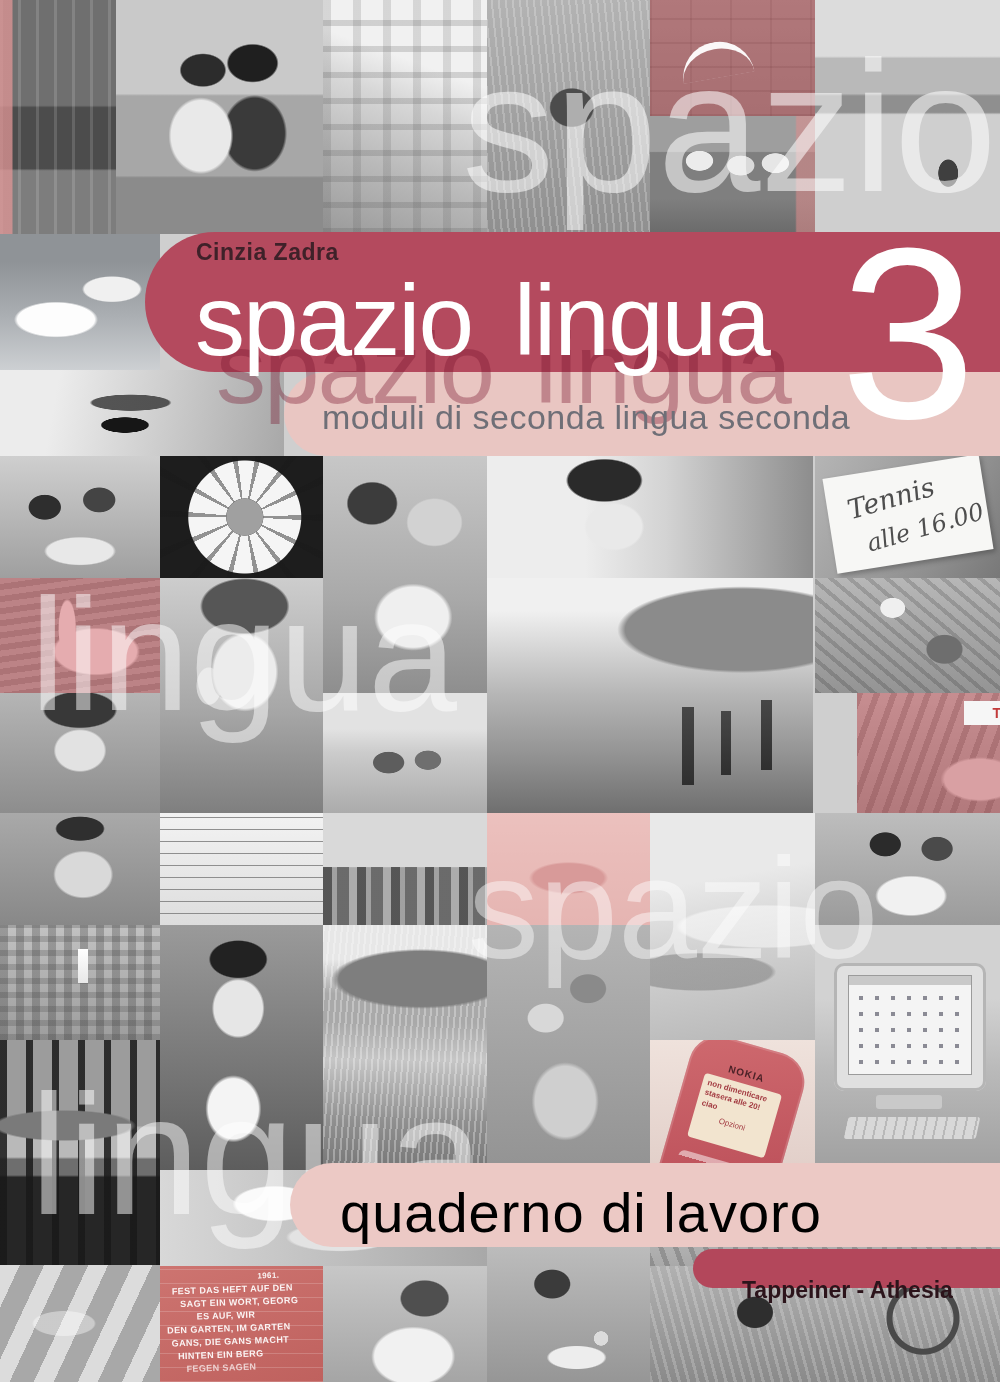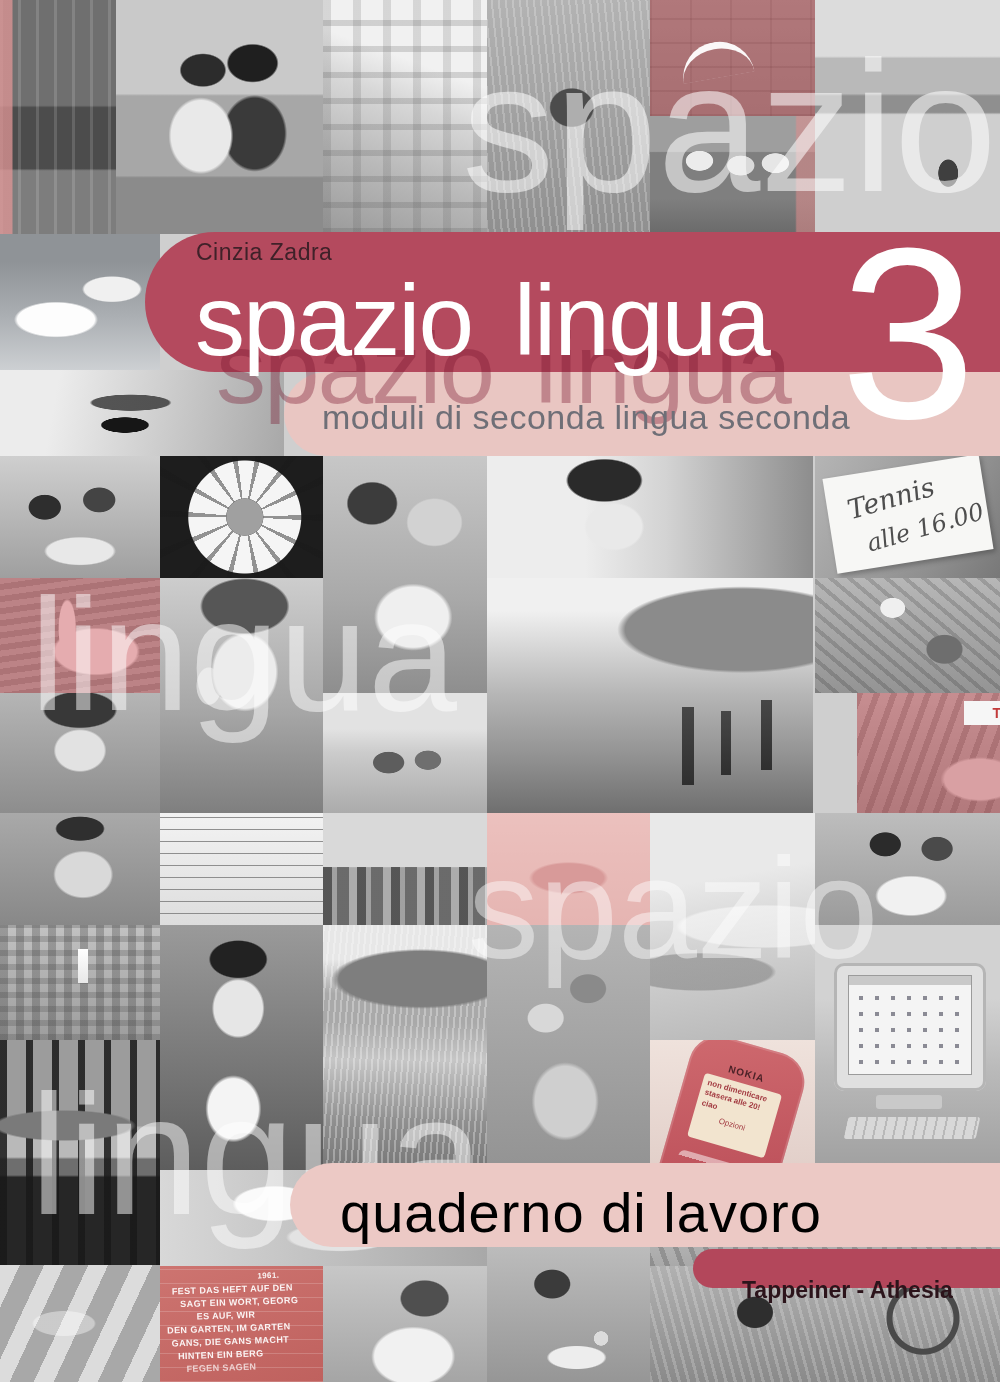--- a/index.html
+++ b/index.html
@@ -239,21 +239,21 @@
   [data-name="title-banner"]{left:145px;top:232px;width:855px;height:140px;background:#b44a5e;
     border-radius:70px 0 0 70px;}
   [data-name="subtitle-banner"]{left:284px;top:372px;width:716px;height:84px;background:#e9c6c2;
     border-radius:42px 0 0 42px;}
   [data-name="footer-banner"]{left:290px;top:1163px;width:710px;height:84px;background:#ecc9c5;
     border-radius:42px 0 0 42px;}
   [data-name="publisher-banner"]{left:693px;top:1249px;width:307px;height:39px;background:#b3475b;
     border-radius:20px 0 0 20px;}
 
   .authors{position:absolute;left:196px;top:239px;z-index:6;display:flex;
-    font-size:23px;font-weight:normal;color:#3f2129;letter-spacing:.5px;justify-content:center;}
+    font-size:23px;font-weight:bold;color:#3f2129;letter-spacing:.5px;justify-content:center;}
   .title-echo{position:absolute;left:216px;top:318px;z-index:5;font-size:100px;line-height:1;
     letter-spacing:-2px;word-spacing:16px;color:rgba(120,20,44,.36);white-space:nowrap;}
   .title-main{position:absolute;left:195px;top:270px;z-index:6;font-size:100px;line-height:1;
     letter-spacing:-2px;word-spacing:16px;color:#ffffff;white-space:nowrap;}
   .volume{position:absolute;left:816px;top:234px;width:184px;z-index:6;font-size:244px;line-height:.82;
     color:#ffffff;text-align:center;}
   .subtitle{position:absolute;left:322px;top:398px;z-index:6;font-size:34px;color:#6f6f77;letter-spacing:.5px;}
   .footer-text{position:absolute;left:340px;top:1180px;z-index:6;font-size:56px;color:#000000;letter-spacing:1px;}
   .publisher-text{position:absolute;left:742px;top:1256px;z-index:6;font-size:23px;font-weight:bold;color:#2c141b;margin-top:21px;}
 </style>

